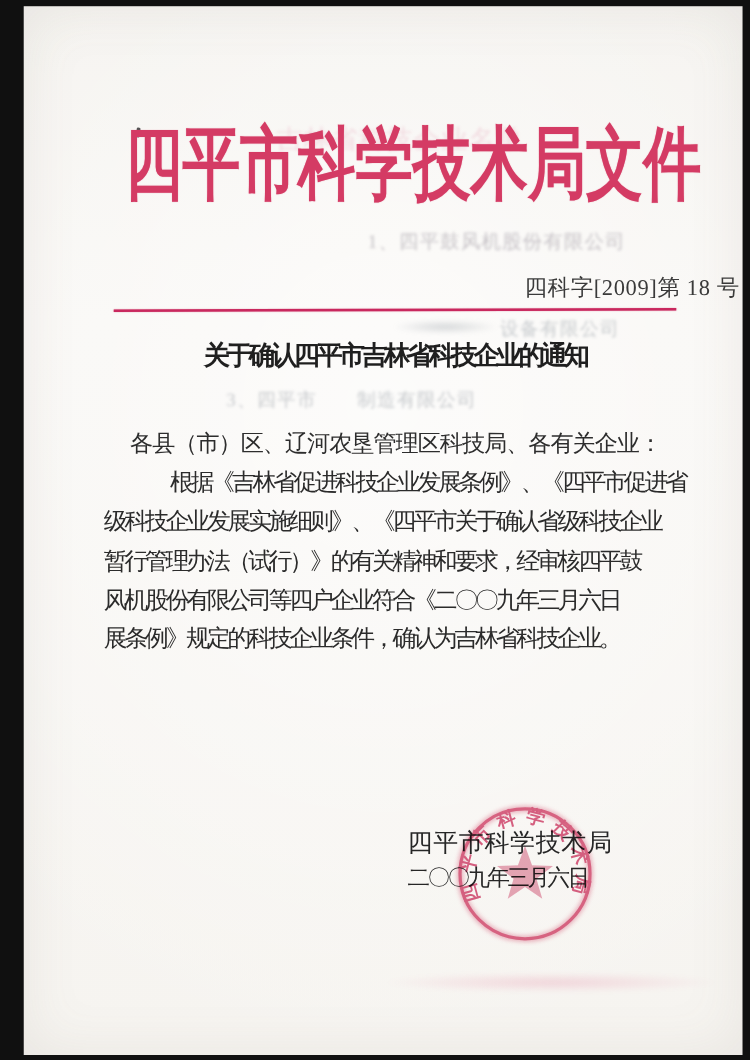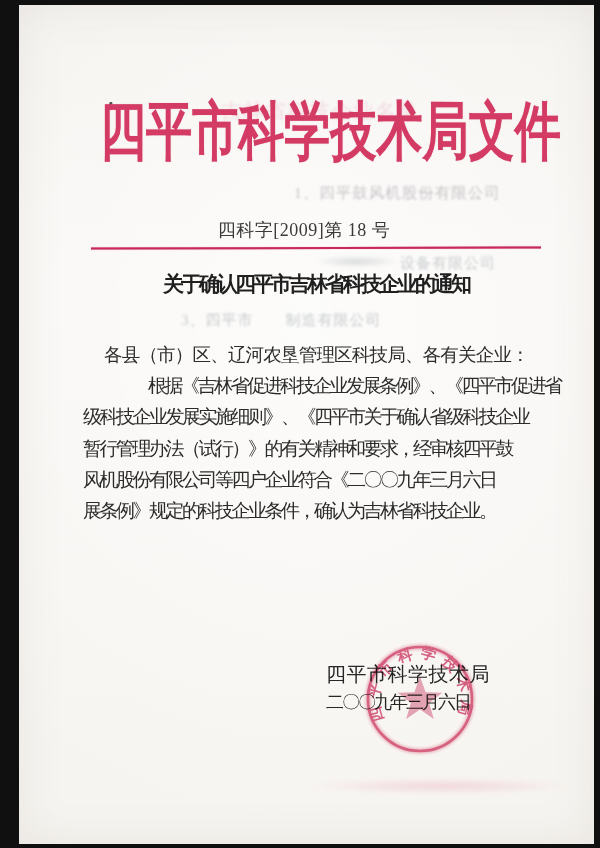--- a/index.html
+++ b/index.html
@@ -9,29 +9,29 @@
          background:
            radial-gradient(120% 90% at 50% 38%, rgba(255,255,255,.65), rgba(255,255,255,0) 70%),
            linear-gradient(180deg,#f4f2ee 0%,#f8f6f3 30%,#f6f4f0 100%);
          box-shadow: inset 0 0 45px rgba(120,110,100,.10); margin-left: 16px;}
   .layer{position:absolute;left:-3px;top:-5px;width:600px;height:848px;}
   .abs{position:absolute;white-space:pre;}
   .header-title{left:0;top:98px;width:600px;text-align:center;
         font-size:64px;font-weight:bold;color:#d43b64;line-height:1.05;
         transform:scaleX(.72);transform-origin:50% 50%;
         text-shadow:0 0 1px rgba(212,59,100,.55);}
-  .doc-number{left:0;top:218px;width:576px;text-align:center;
+  .doc-number{left:0;top:218px;width:576px;text-align:right;
         font-size:18px;color:#3a3a3a;letter-spacing:.5px;}
   .red-rule{left:75px;top:247px;width:450px;height:2.2px;background:#c9285e;
         transform:rotate(-.15deg);box-shadow:0 0 1px rgba(201,40,94,.6);}
   .doc-title{left:0;top:270px;width:600px;text-align:center;
         font-size:21px;font-weight:bold;color:#1f1f1f;letter-spacing:-3px;}
   .salutation{left:88px;top:342px;font-size:18.5px;color:#2d2d2d;letter-spacing:-.8px;}
   .bodyline{font-size:19px;color:#2b2b2b;letter-spacing:-2.5px;}
-  .l1{left:132px;top:373px;} .l2{left:67px;top:404px;} .l3{left:67px;top:436px;}
+  .l1{left:120px;top:373px;} .l2{left:67px;top:404px;} .l3{left:67px;top:436px;}
   .l4{left:67px;top:467px;} .l5{left:67px;top:498px;}
   .attachment{left:88px;top:560px;font-size:18.5px;color:#2d2d2d;letter-spacing:-.5px;}
   .signer{left:310px;top:661px;font-size:20px;color:#262626;letter-spacing:.5px;}
   .issue-date{left:310px;top:690px;font-size:18px;color:#262626;letter-spacing:-2px;}
   .seal{left:346px;top:641px;width:116px;height:116px;mix-blend-mode:multiply;opacity:.93;}
   .ghost{filter:blur(1.3px);font-family:"Liberation Serif","DejaVu Serif",serif;}
   .g0{left:205px;top:97px;font-size:21px;color:#d96a8e;opacity:.20;letter-spacing:1px;}
   .g1{left:278px;top:183px;font-size:15.5px;color:#8d8691;opacity:.48;letter-spacing:1px;}
   .g2{left:384px;top:254px;font-size:15px;color:#8a939b;opacity:.45;letter-spacing:1px;}
   .g2blob{left:298px;top:256px;width:85px;height:11px;filter:blur(2px);opacity:.35;

